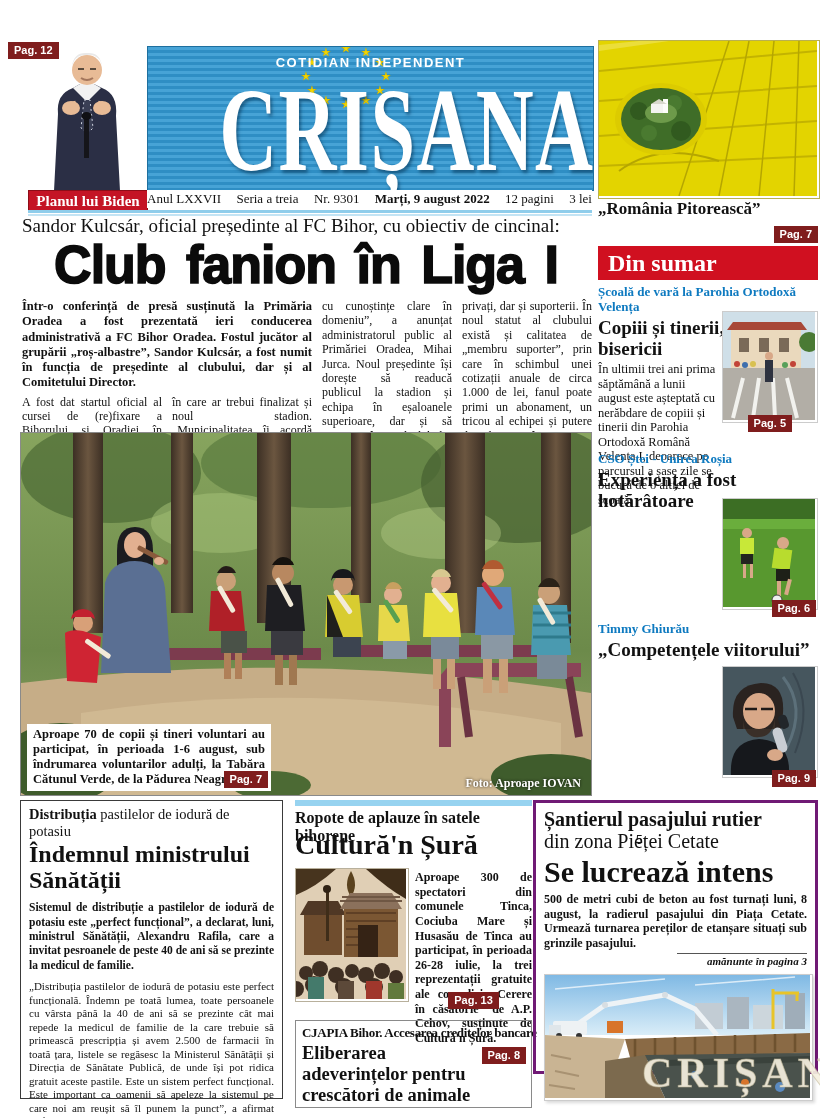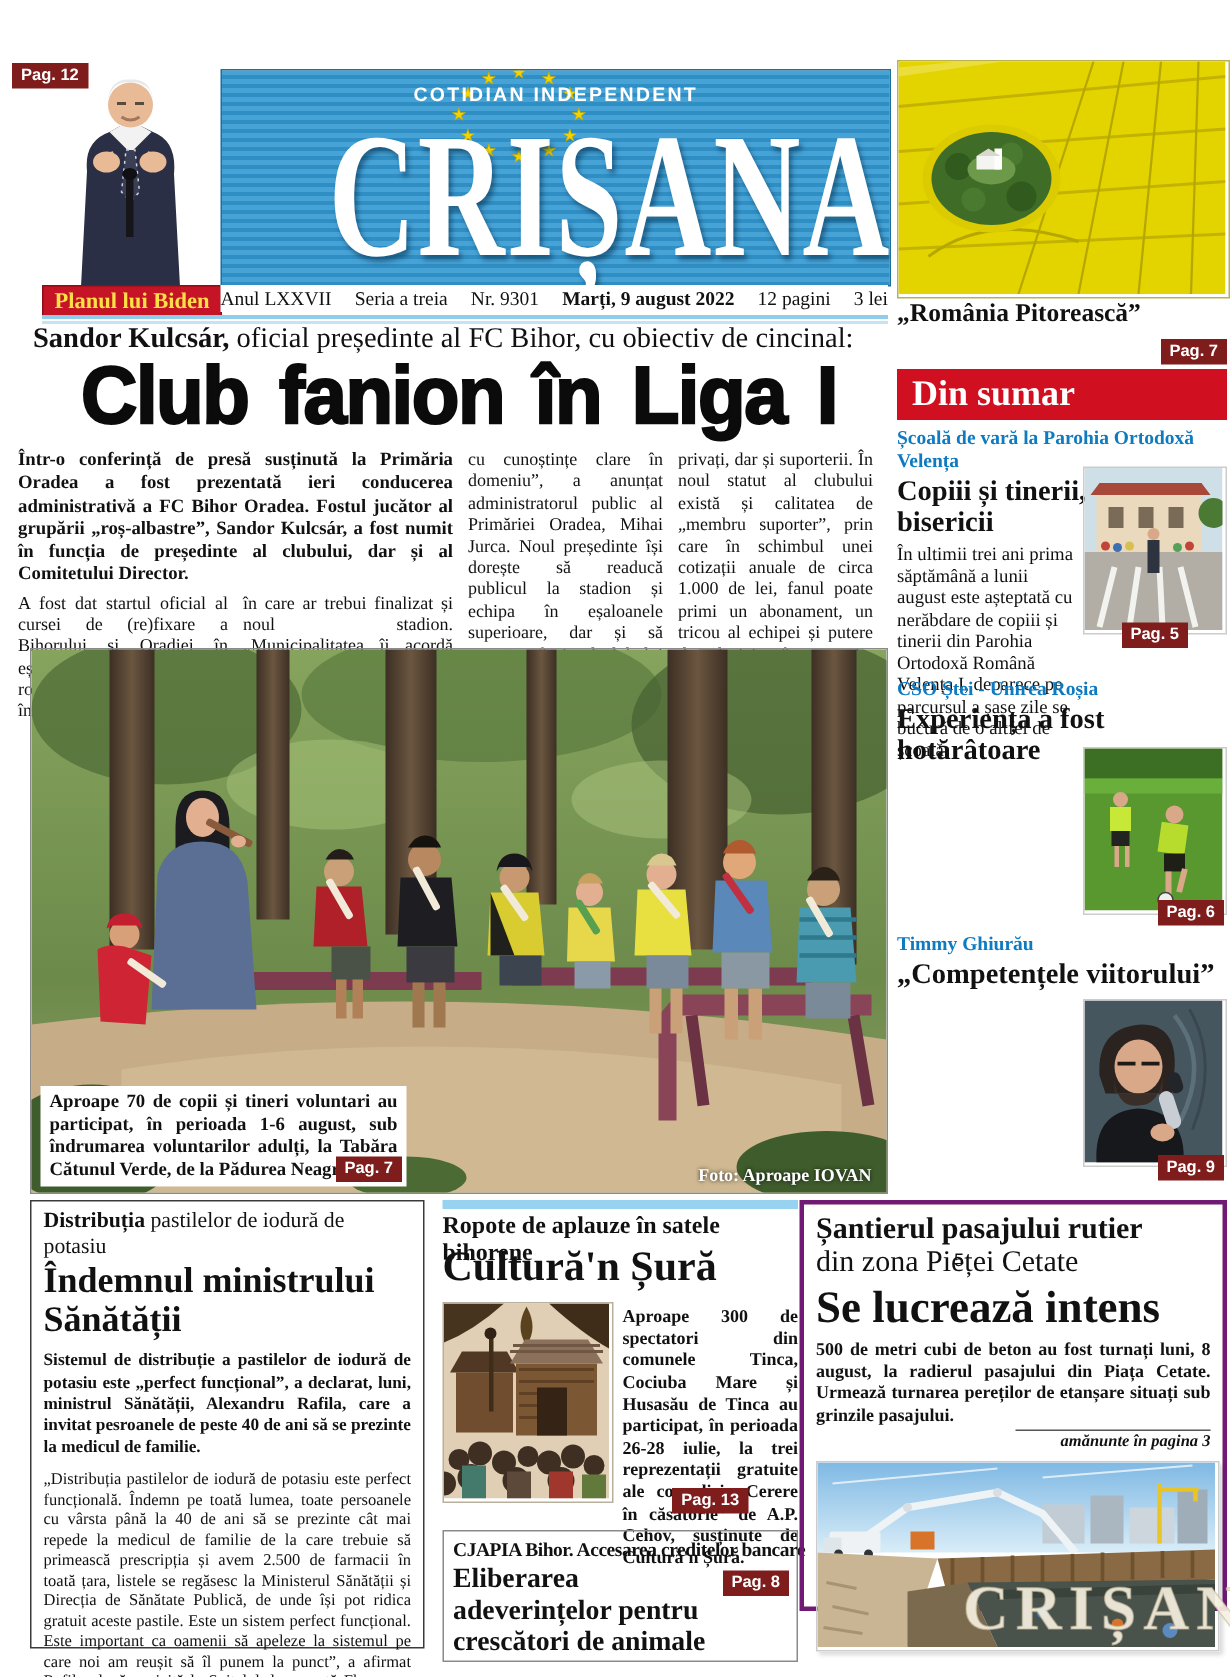--- a/index.html
+++ b/index.html
@@ -4,21 +4,21 @@
 <style>
   html,body{margin:0;padding:0;background:#ffffff;}
   .page{position:relative;width:820px;height:1118px;background:#fff;overflow:hidden;
         font-family:"Liberation Serif",serif;color:#111;}
   .abs{position:absolute;}
   .badge{display:inline-block;background:#7f1d1d;color:#fff;
          font:bold 11px/1.3 "Liberation Sans",sans-serif;padding:1px 6px 2px;}
   
   .pag12{left:8px;top:42px;z-index:6;}
   .biden{left:28px;top:44px;width:118px;height:147px;}
-  .biden-banner{left:28px;top:190px;width:118px;height:20px;background:#c41425;color:#fde047;
+  .biden-banner{left:28px;top:190px;width:118px;height:20px;background:#c41425;color:#ffffff;
       font:bold 15px/20px "Liberation Serif",serif;text-align:center;border:1px solid #8d0d18;}
   .masthead{left:147px;top:46px;width:445px;height:143px;
       background:repeating-linear-gradient(180deg,#47a3d6 0 3px,#2f8ec4 3px 6px);
       border:1px solid #1d6f9e;overflow:hidden;}
   .stars{left:148px;top:-6px;width:100px;height:72px;}
   .tagline{left:0;top:9px;width:445px;text-align:center;color:#fff;z-index:3;
       font:bold 13px/1 "Liberation Sans",sans-serif;letter-spacing:1.5px;}
   .nameplate{left:0;top:22px;width:445px;text-align:center;color:#fff;z-index:2;
       font:bold 118px/1.05 "Liberation Serif",serif;letter-spacing:2px;
       transform:scale(0.68,1);transform-origin:50% 0;
@@ -46,25 +46,25 @@
   
   .barcode{left:636px;top:800px;width:160px;height:46px;display:flex;align-items:flex-end;}
   .bc-digit{font:12px/1 "Liberation Sans",sans-serif;margin-right:3px;}
   .bc-bars{position:relative;flex:1;height:40px;
      background:repeating-linear-gradient(90deg,#000 0 2px,#fff 2px 4px,#000 4px 5px,#fff 5px 8px);}
   .bc-nums{position:absolute;bottom:-1px;left:6px;right:6px;display:flex;justify-content:space-around;
      }
   .bc-nums span{background:#fff;font:12px/1 "Liberation Sans",sans-serif;padding:0 4px;}
   
   .deck{left:22px;top:215px;width:570px;font:19px/1.15 "Liberation Serif",serif;}
-  .deck .b{font-weight:bold;}
+  .deck .b{font-weight:normal;}
   .lead-head{left:20px;top:236px;width:572px;text-align:center;color:#0b0b0b;
       font:bold 52px/1.05 "Liberation Sans",sans-serif;letter-spacing:-1px;word-spacing:7px;
       -webkit-text-stroke:1.6px #0b0b0b;transform:scaleY(1.04);transform-origin:top;}
-  .lead-cols{left:12px;top:299px;width:570px;display:flex;gap:10px;}
+  .lead-cols{left:22px;top:299px;width:570px;display:flex;gap:10px;}
   .colA{width:290px;}
   .lead-p{font:bold 12.5px/1.22 "Liberation Serif",serif;text-align:justify;margin-bottom:4px;}
   .subcols{display:flex;gap:10px;}
   .subcols div{width:140px;font:12px/1.2 "Liberation Serif",serif;text-align:justify;}
   .colB,.colC{width:130px;font:12px/1.2 "Liberation Serif",serif;text-align:justify;}
   .cont-rule{border-top:1px solid #444;margin-top:3px;}
   .cont{font:bold italic 11px/1.4 "Liberation Serif",serif;text-align:right;}
   
   .main-photo{left:20px;top:432px;width:572px;height:364px;border:1px solid #8a8a8a;box-sizing:border-box;}
   .main-caption{position:absolute;left:6px;bottom:4px;width:244px;background:#fff;

